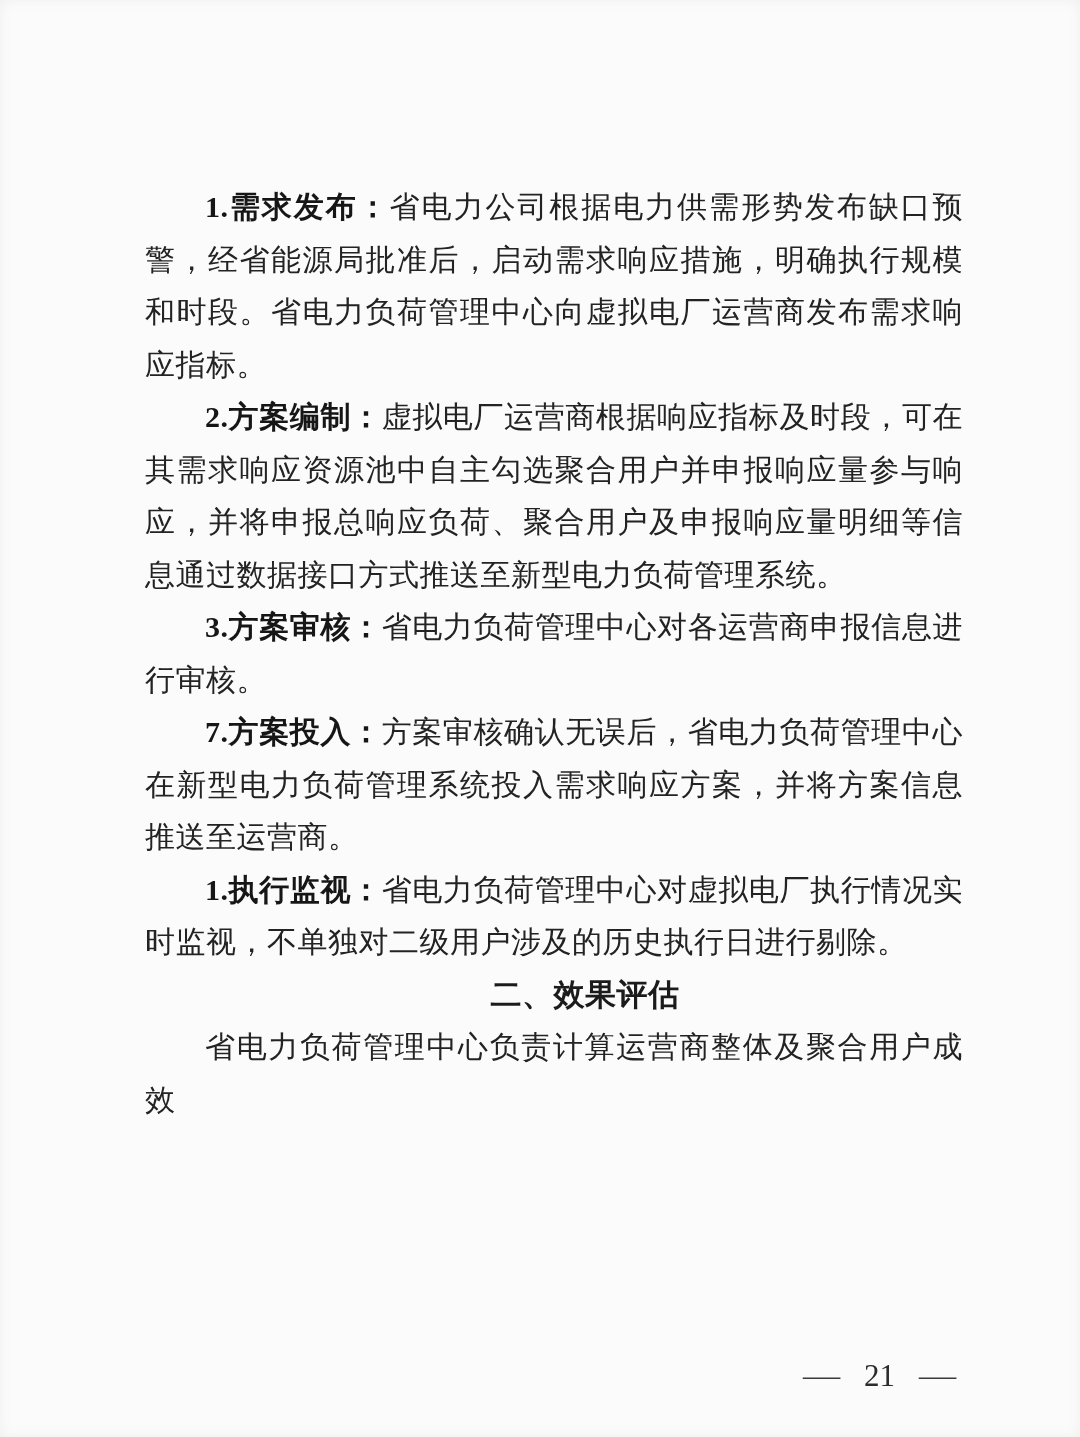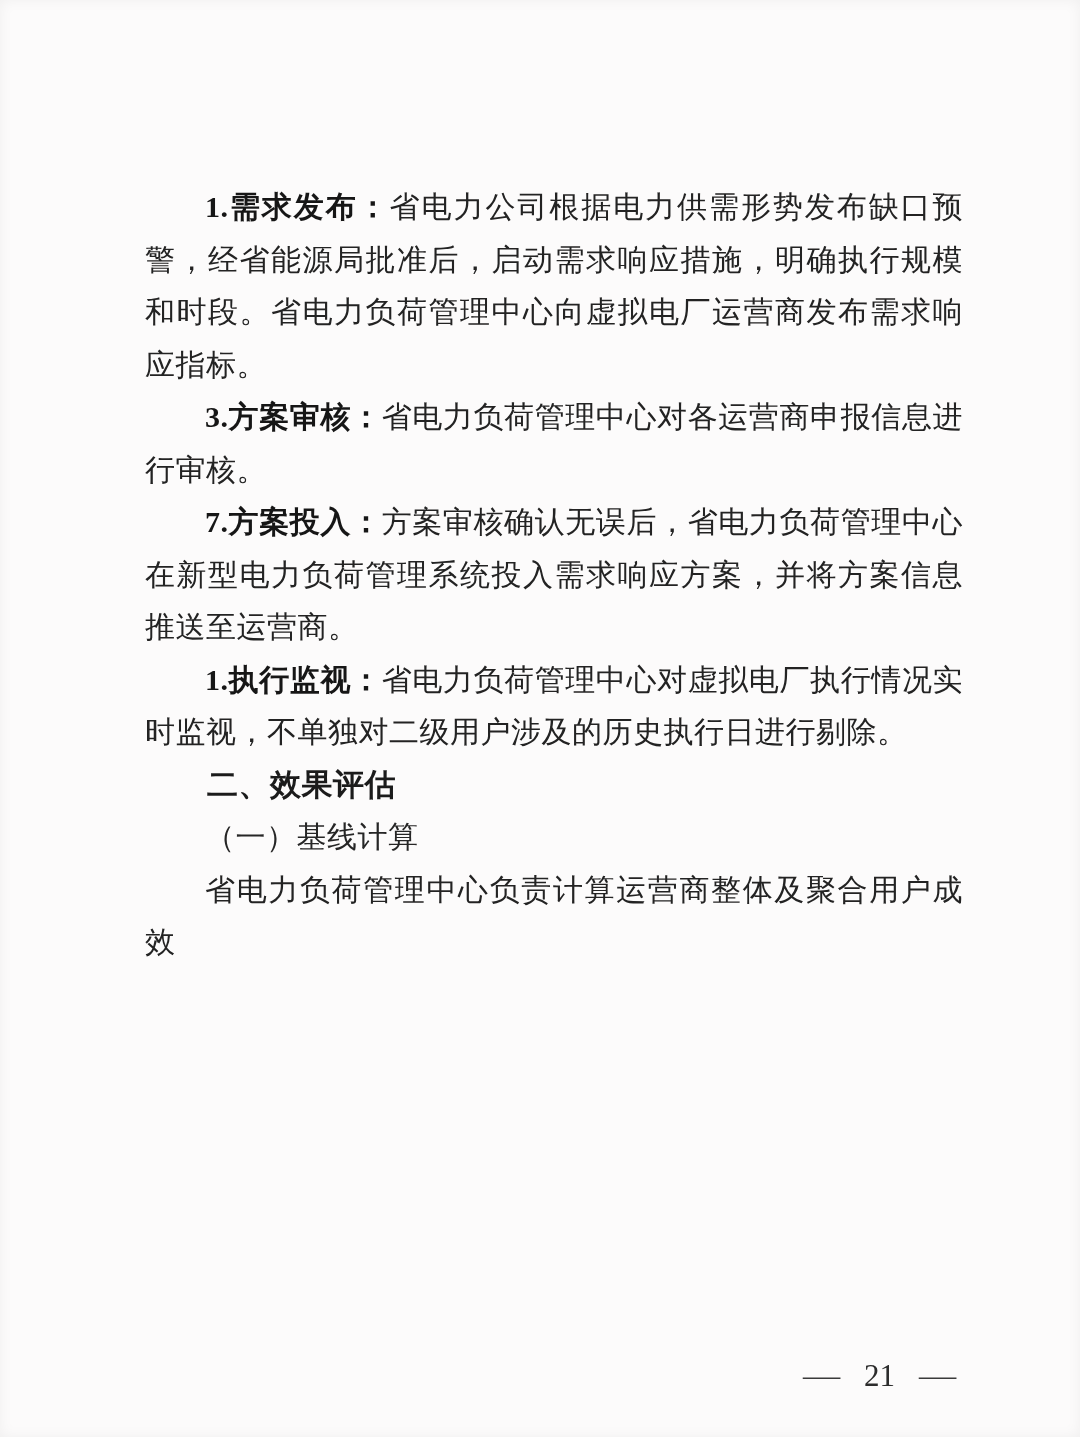--- a/index.html
+++ b/index.html
@@ -35,21 +35,21 @@
     font-family: "Liberation Serif", "DejaVu Serif", serif;
   }
   .content p .lbl {
     font-weight: 700;
     color: #161616;
   }
   .content p.h2 {
     font-weight: 700;
     font-size: 31px;
     color: #1b1b1b;
-    text-align: left;
+    text-align: center;
     font-family: "Liberation Sans", "DejaVu Sans", sans-serif;
   }
   .content p.subh {
     text-align: left;
     color: #262626;
   }
   .footer {
     position: absolute;
     top: 1356px;
     right: 127px;
@@ -70,36 +70,38 @@
 <body>
 
 <div class="page">
 
   <div class="content">
 
     <p>
       <span class="lbl">1.需求发布：</span><span>省电力公司根据电力供需形势发布缺口预警，经省能源局批准后，启动需求响应措施，明确执行规模和时段。省电力负荷管理中心向虚拟电厂运营商发布需求响应指标。</span>
     </p>
 
+    <p>
+      <span class="lbl">2.方案编制：</span><span>虚拟电厂运营商根据响应指标及时段，可在其需求响应资源池中自主勾选聚合用户并申报响应量参与响应，并将申报总响应负荷、聚合用户及申报响应量明细等信息通过数据接口方式推送至新型电力负荷管理系统。</span>
+    </p>
 
     <p>
       <span class="lbl">3.方案审核：</span><span>省电力负荷管理中心对各运营商申报信息进行审核。</span>
     </p>
 
     <p>
       <span class="lbl">7.方案投入：</span><span>方案审核确认无误后，省电力负荷管理中心在新型电力负荷管理系统投入需求响应方案，并将方案信息推送至运营商。</span>
     </p>
 
     <p>
       <span class="lbl">1.执行监视：</span><span>省电力负荷管理中心对虚拟电厂执行情况实时监视，不单独对二级用户涉及的历史执行日进行剔除。</span>
     </p>
 
     <p class="h2">二、效果评估</p>
 
-    <p class="subh">（一）基线计算</p>
 
 
 
     <p>省电力负荷管理中心负责计算运营商整体及聚合用户成效</p>
 
   </div>
 
   <div class="footer">
     <span class="dash">—</span>
     <span>21</span>

